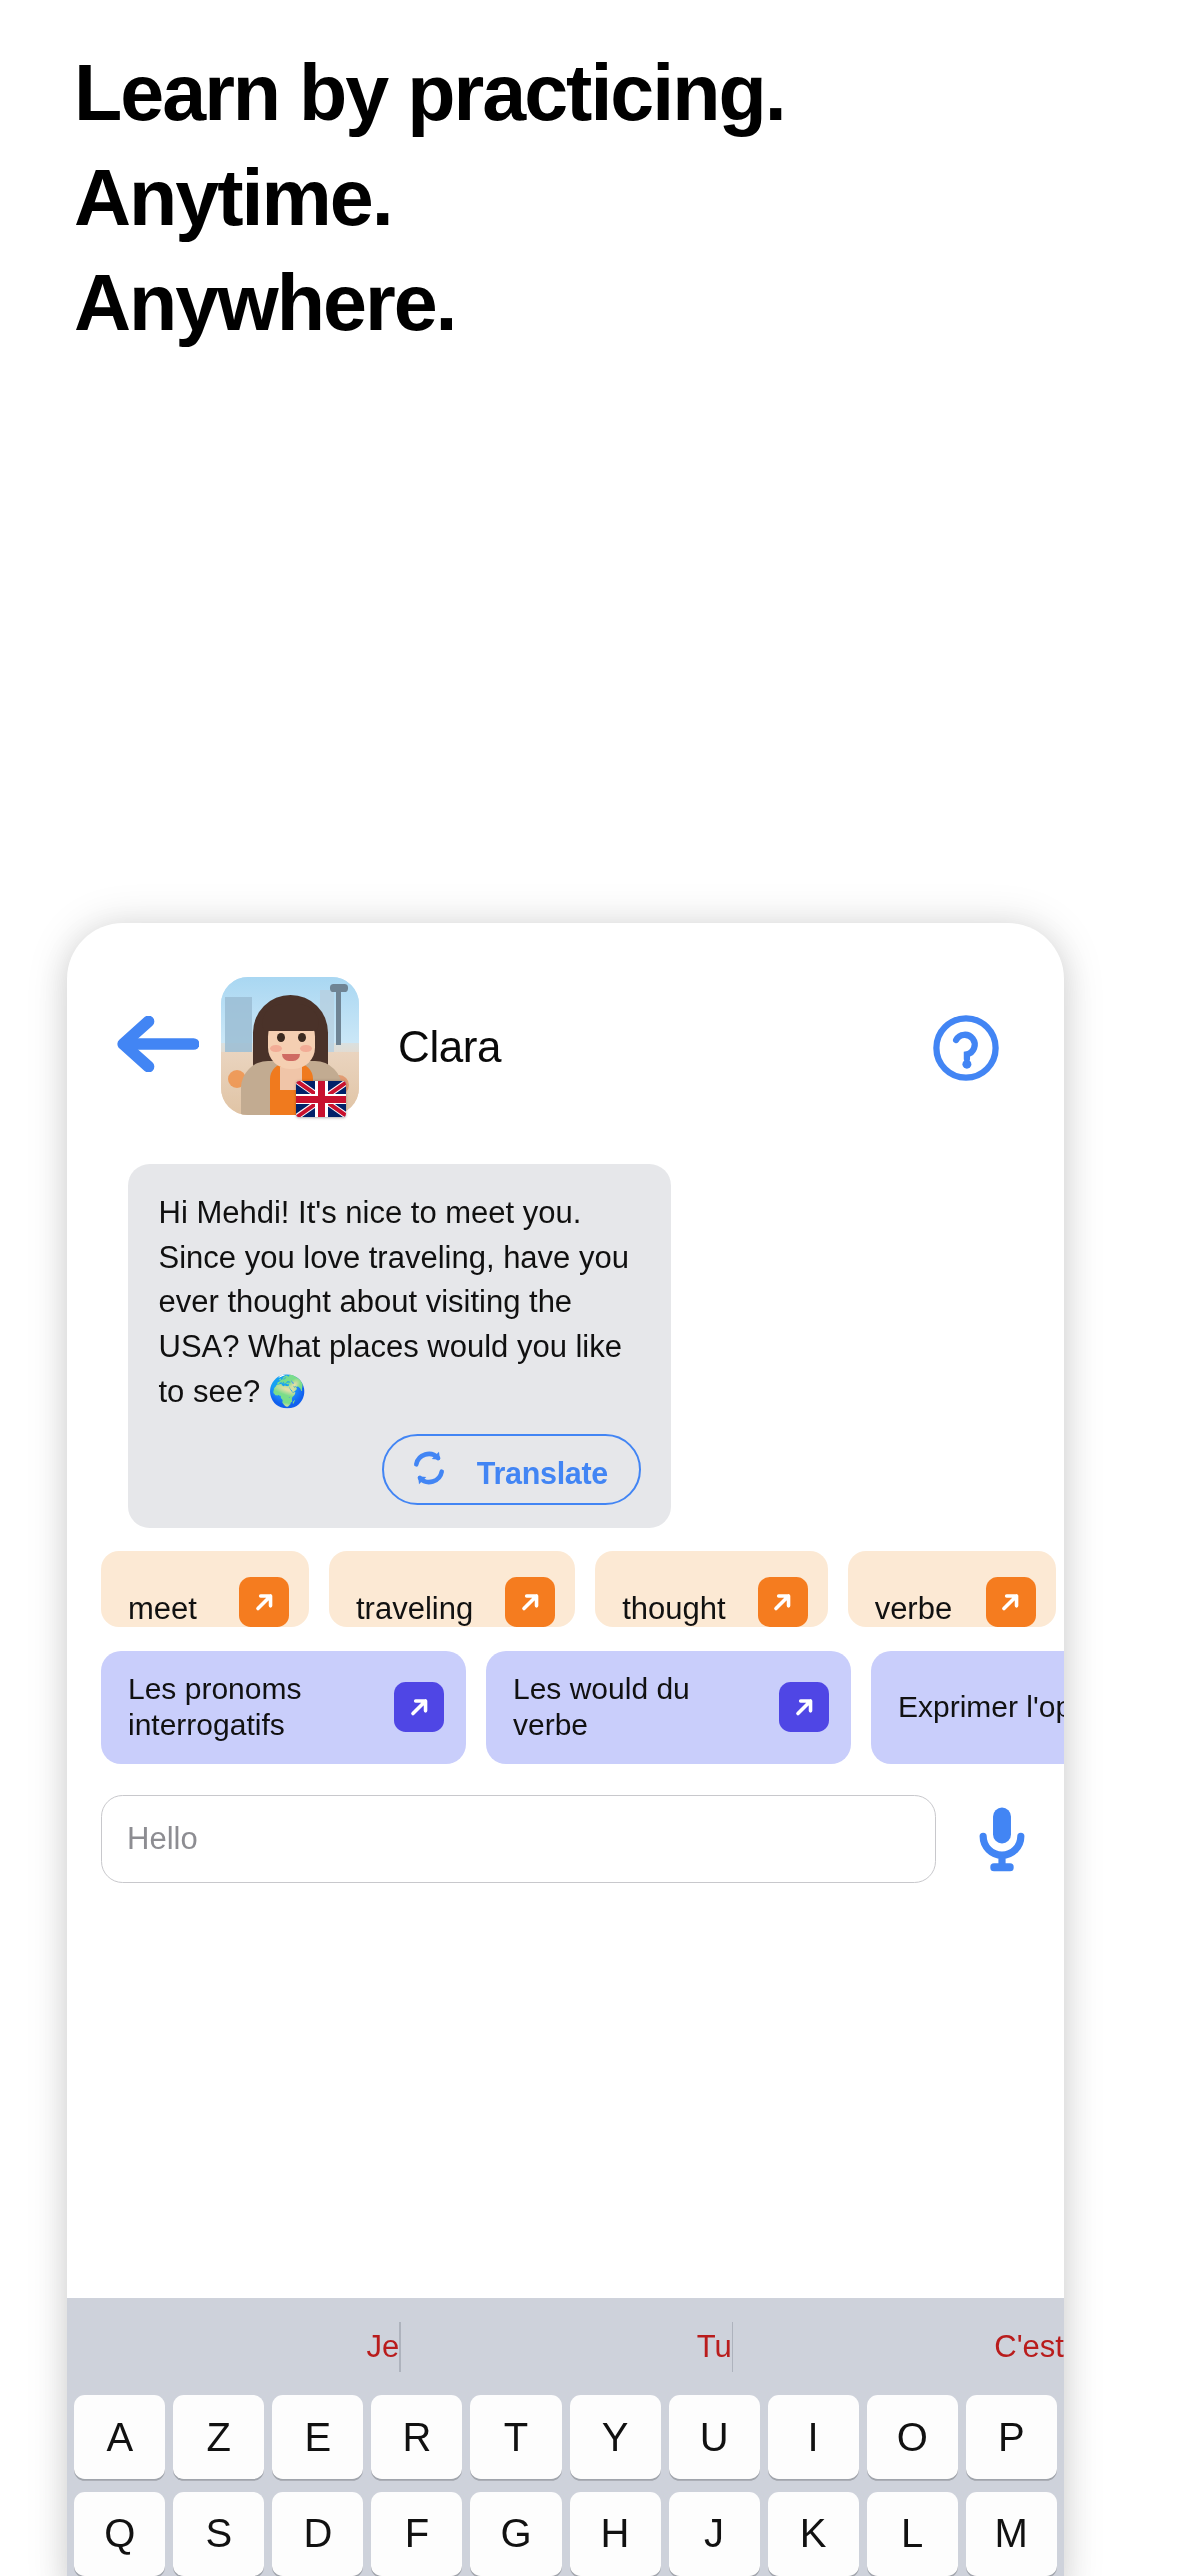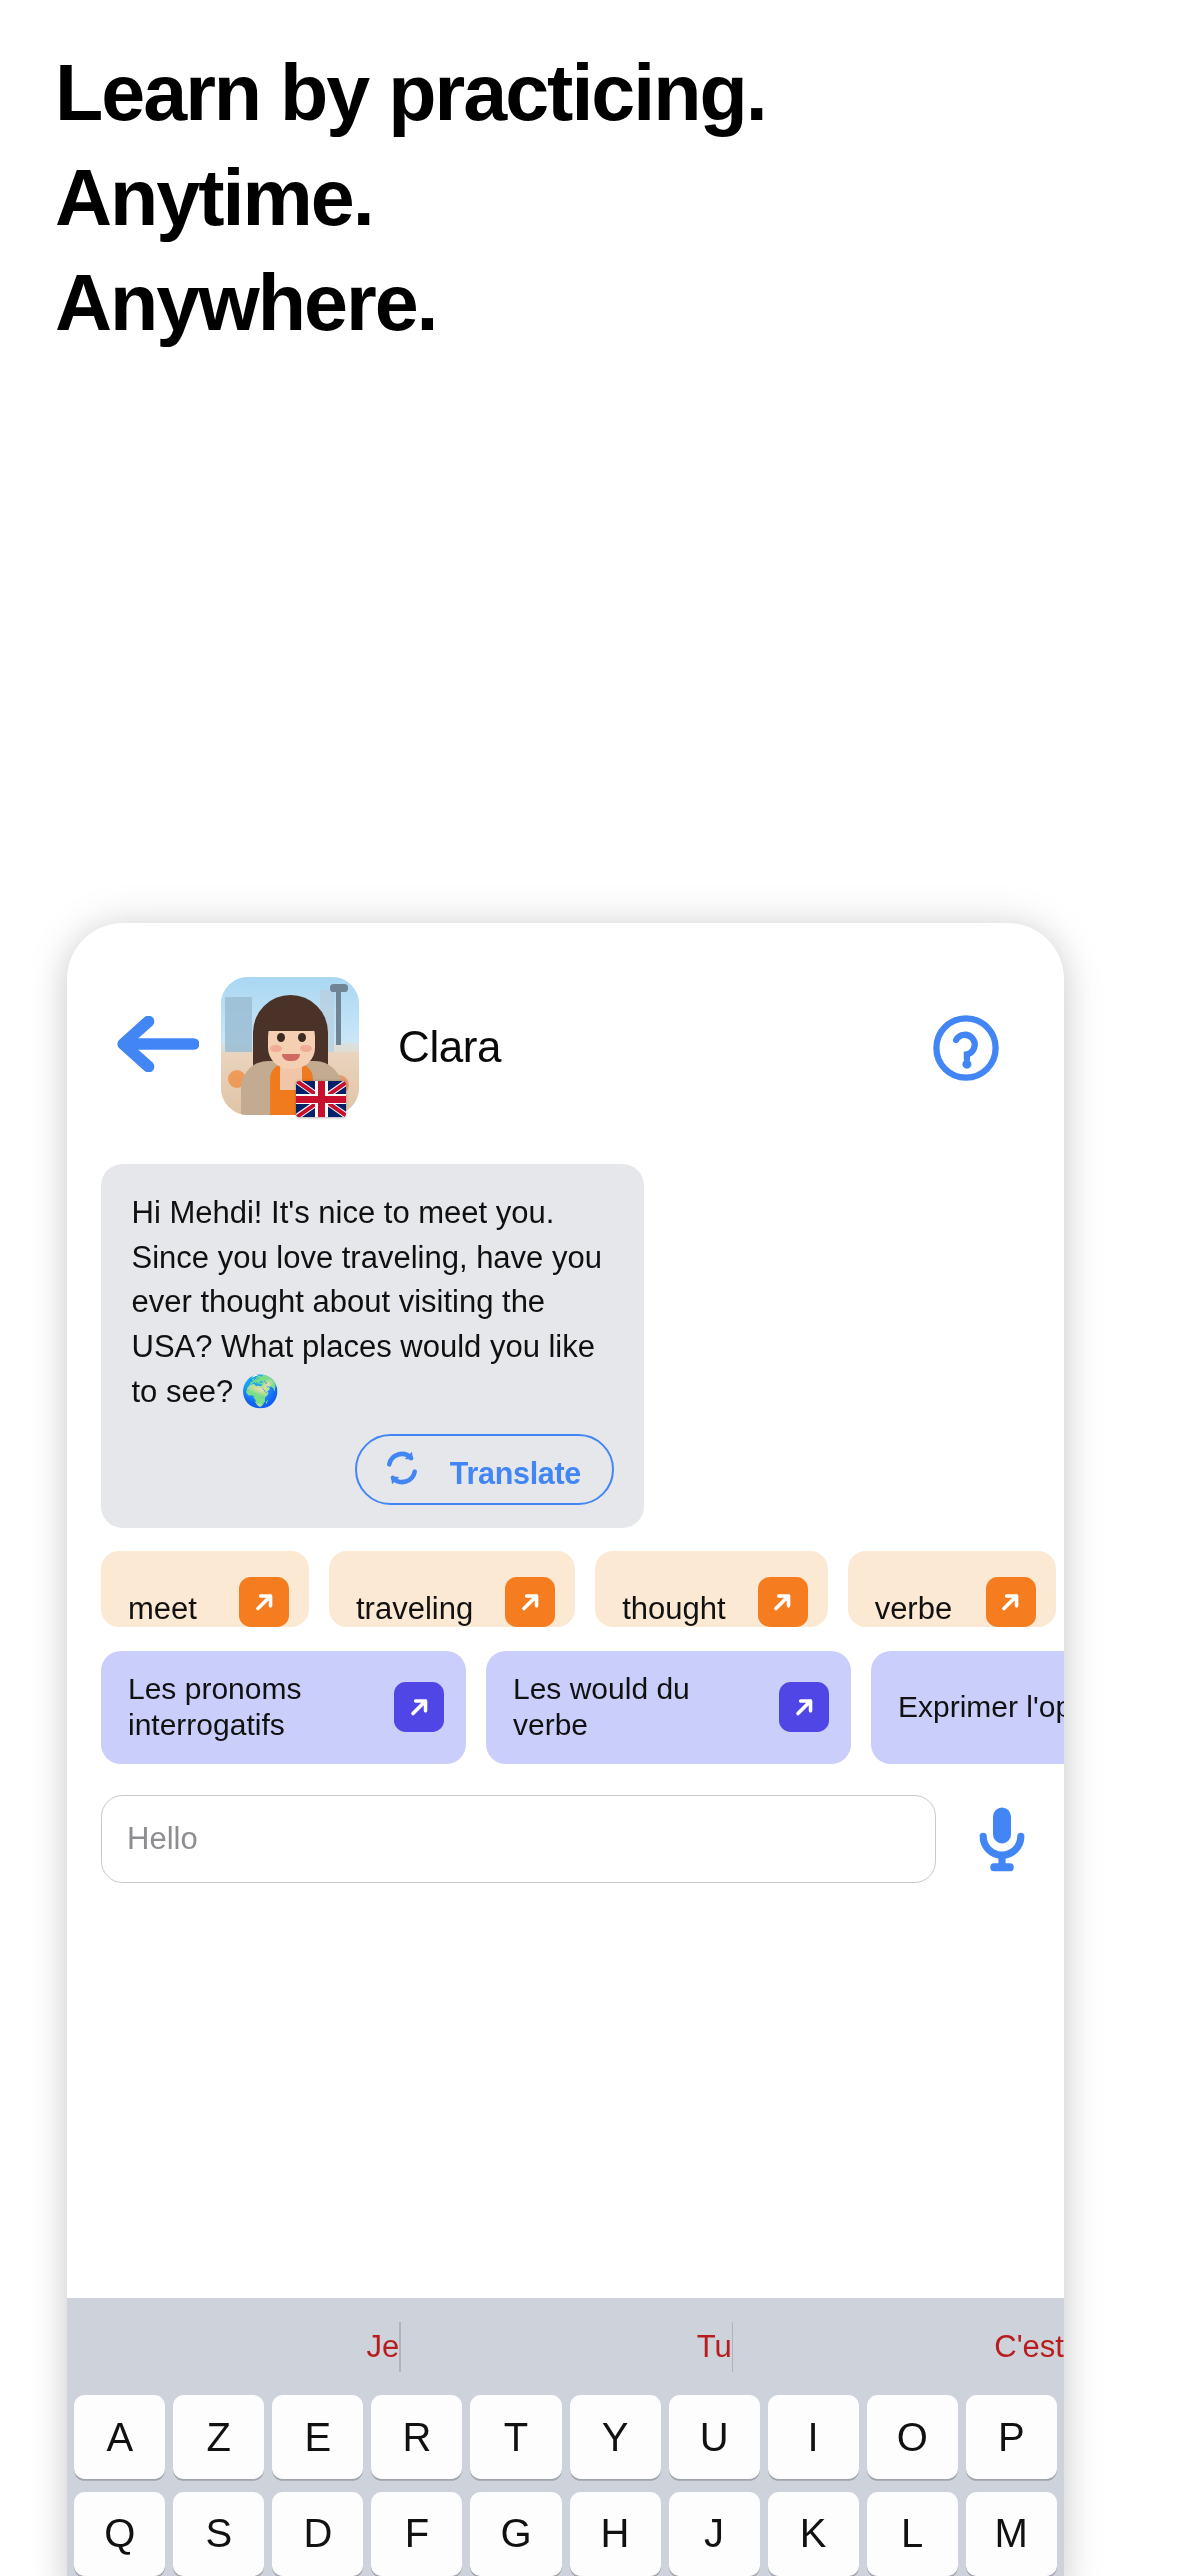--- a/index.html
+++ b/index.html
@@ -7,21 +7,21 @@
   body {
     background:#ffffff;
     font-family:"Liberation Sans", sans-serif;
     overflow:hidden;
     position:relative;
   }
 
   
   #headline {
     position:absolute;
-    left:55px; top:52px;
+    left:74px; top:52px;
     width:1060px;
   }
   #headline .line {
     font-size:79px;
     font-weight:700;
     letter-spacing:-2px;
     line-height:1.03;
     color:#000000;
     white-space:nowrap;
     margin-bottom:23.4px;
@@ -97,21 +97,21 @@
     position:absolute; left:331px; top:99px;
     font-size:44px; font-weight:400; color:#0a0a0a;
     letter-spacing:-0.4px;
   }
   #help-button {
     position:absolute; right:63px; top:90px;
     width:70px; height:70px;
   }
 
   
-  #chat-area { position:relative; padding:0 34px; }
+  #chat-area { position:relative; padding:0 34px;margin-left:27px; }
   #bubble {
     background:#e6e7ea;
     border-radius:21.6px;
     padding:27px 30.5px 23.4px 30.5px;
     width:543px;
     position:relative;
   }
   #bubble-text {
     font-size:31px;
     line-height:1.44;

